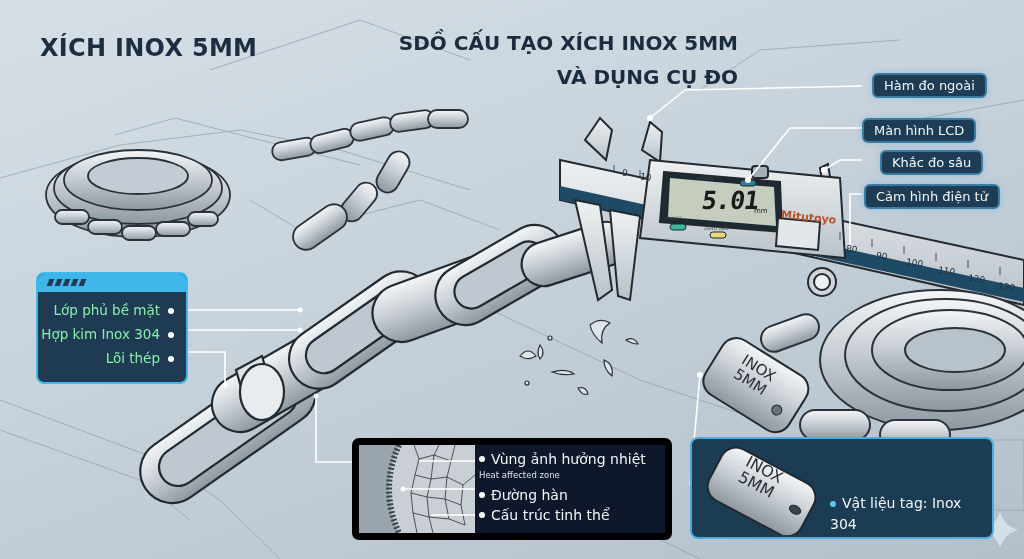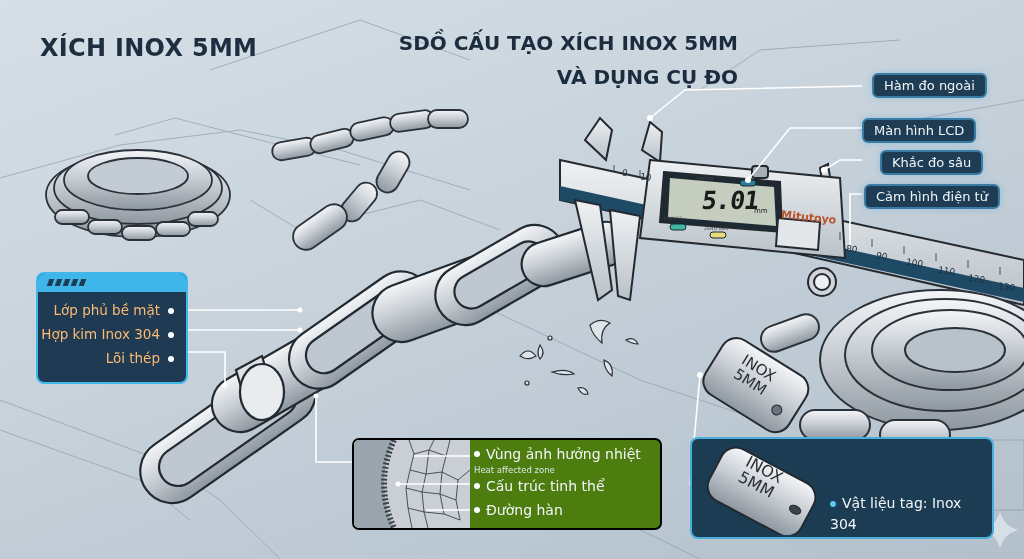--- a/index.html
+++ b/index.html
@@ -27,26 +27,26 @@
     }
     .panel-left {
       position: absolute; left: 36px; top: 272px; width: 148px; height: 108px;
       background: #1e3b53; border-radius: 8px; overflow: hidden;
       border: 2px solid #42b8ea;
     }
     .panel-left .head { height: 18px; background: #3fb6ea; position: relative; }
     .panel-left .stripes { position: absolute; left: 10px; top: 5px; display: flex; gap: 3px; }
     .panel-left .stripes span { width: 5px; height: 7px; background: #1e3b53; transform: skewX(-20deg); }
     .panel-left .rows { padding: 6px 12px 0 0; text-align: right; }
-    .panel-left .row { color: #fdba74; font-size: 13.5px; line-height: 24px; }
+    .panel-left .row { color: #86efac; font-size: 13.5px; line-height: 24px; }
     .panel-left .row .dot { display: inline-block; width: 6px; height: 6px; border-radius: 50%; background: #fff; margin-left: 8px; vertical-align: middle; }
 
     .panel-weld {
       position: absolute; left: 352px; top: 438px; width: 306px; height: 88px;
-      background: #4d7c0f; border-radius: 7px; border: 2px solid #000000; overflow: hidden;
+      background: #0f172a; border-radius: 7px; border: 7px solid #000000; overflow: hidden;
     }
     .panel-weld .micro { position: absolute; left: 0; top: 0; width: 116px; height: 88px; }
     .panel-weld .txt { position: absolute; left: 120px; top: 4px; color: #f2f6f9; }
     .panel-weld .line { font-size: 14px; line-height: 20px; display: flex; align-align: center; }
     .panel-weld .line .dot { width: 6px; height: 6px; border-radius: 50%; background: #fff; margin: 7px 6px 0 0; flex: none; }
     .panel-weld .sub { font-size: 8.5px; line-height: 12px; margin-left: 0; color: #dbe6ee; }
 
     .panel-tag {
       position: absolute; left: 690px; top: 437px; width: 300px; height: 98px;
       background: #1c3c54; border-radius: 8px; border: 2px solid #4aaedc; overflow: hidden;
@@ -306,27 +306,27 @@
         <line x1="72" y1="70" x2="116" y2="70"></line>
       </g>
     <circle cx="44" cy="44" r="2.5" fill="#fff"></circle>
   </svg>
   <div class="txt">
     <div class="line">
         <span class="dot"></span>
         <span>Vùng ảnh hưởng nhiệt</span>
       </div>
     <div class="sub">Heat affected zone</div>
+    <div class="line" style="margin-top:4px;">
+        <span class="dot"></span>
+        <span>Đường hàn</span>
+      </div>
     <div class="line">
         <span class="dot"></span>
         <span>Cấu trúc tinh thể</span>
-      </div>
-    <div class="line" style="margin-top:4px;">
-        <span class="dot"></span>
-        <span>Đường hàn</span>
       </div>
   </div>
 </div>
 
 <div class="panel-tag">
   <svg class="tag" viewBox="0 0 130 90">
     <g transform="rotate(28 62 46)">
       <rect x="10" y="18" width="104" height="58" rx="16" fill="url(#steel)" stroke="#23292f" stroke-width="2"></rect>
       <ellipse cx="100" cy="47" rx="6" ry="4" fill="#3d454c" stroke="#23292f"></ellipse>
     </g>

